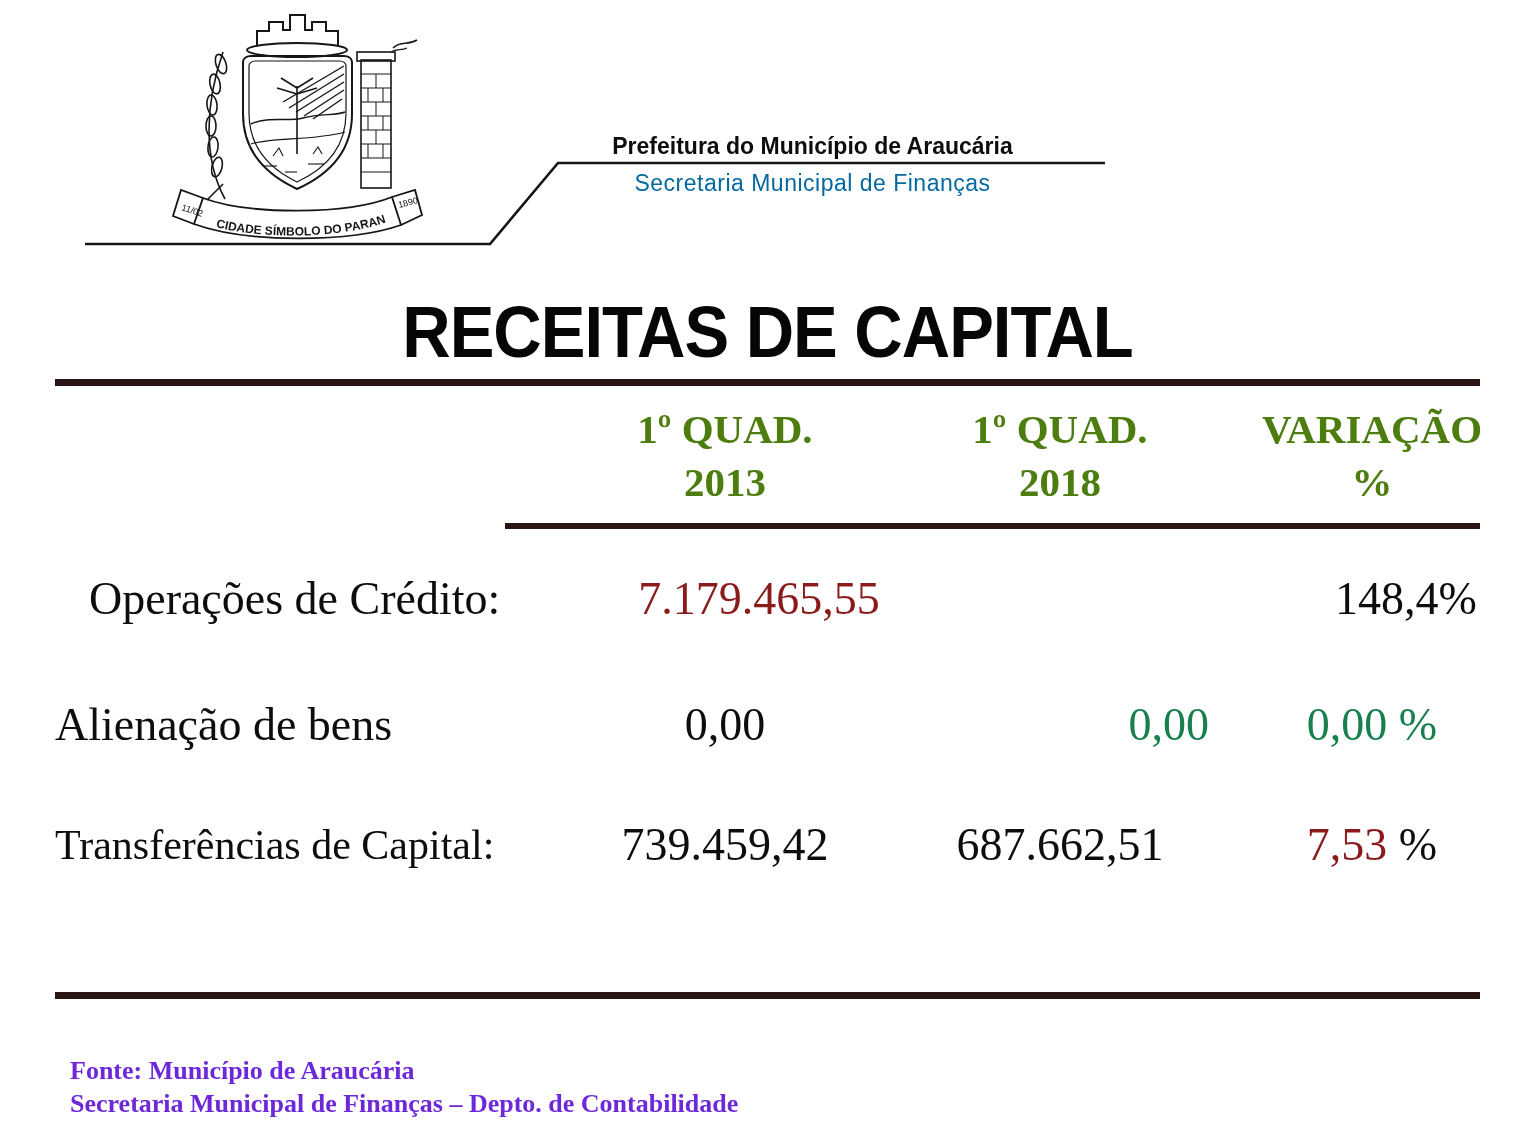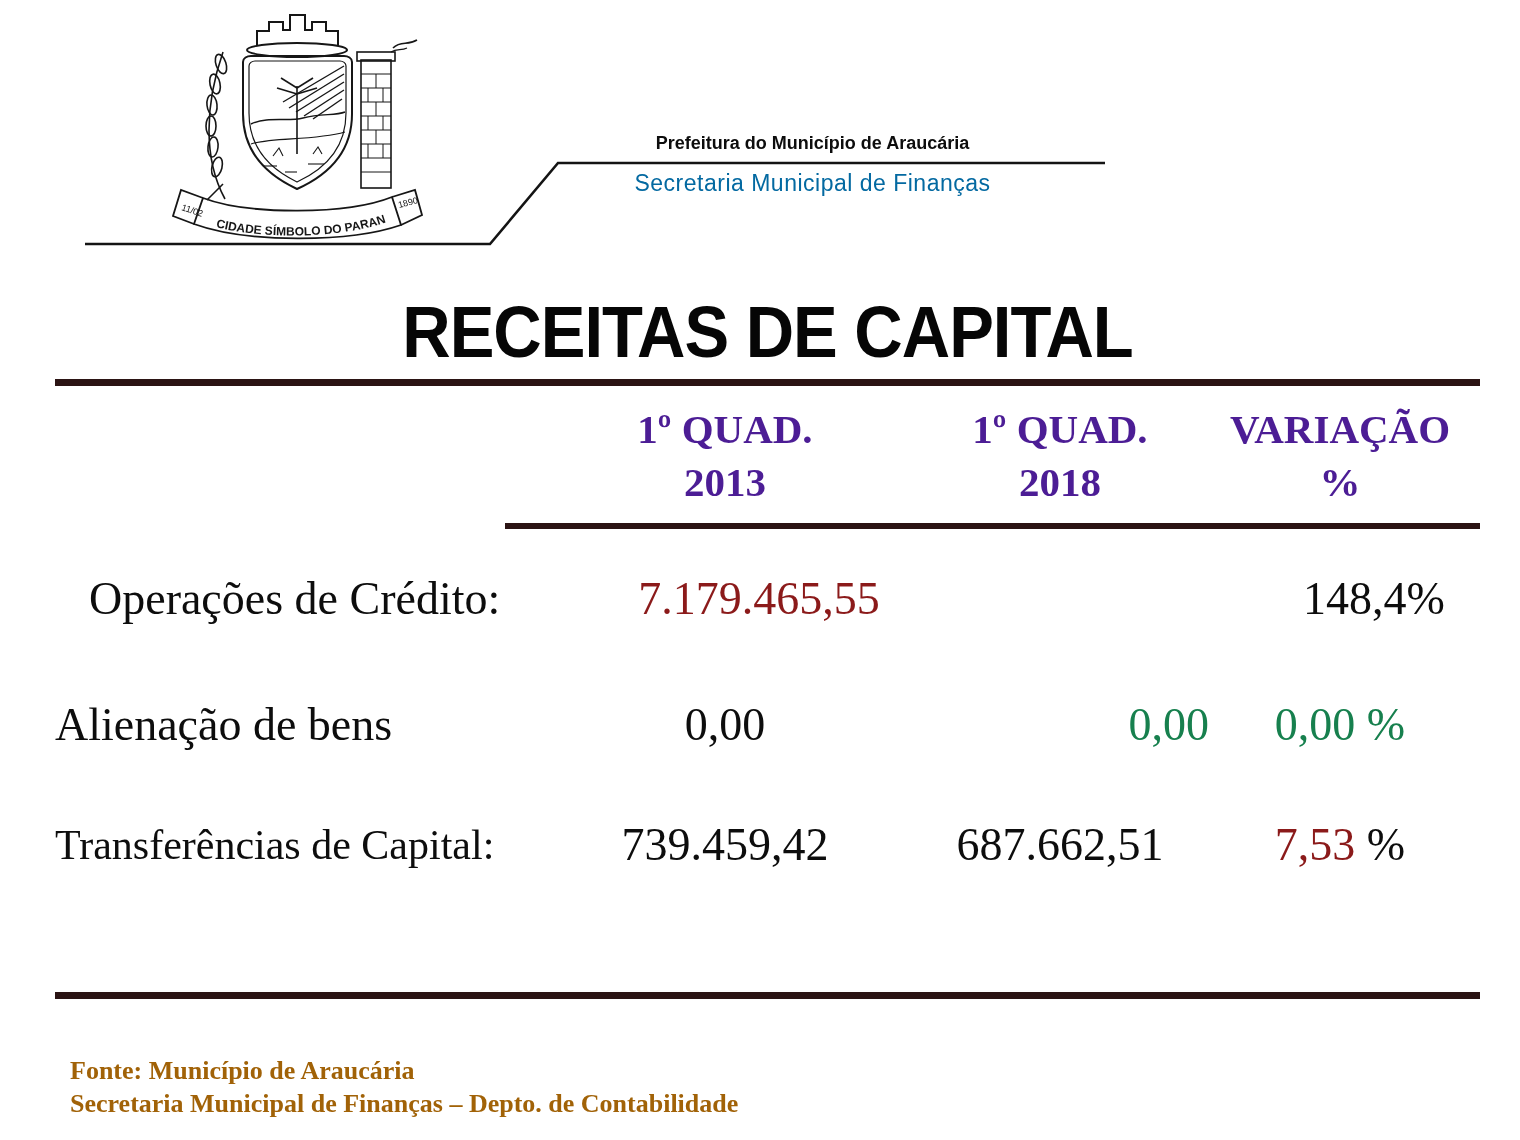--- a/index.html
+++ b/index.html
@@ -17,21 +17,21 @@
     font-family:"Liberation Serif","DejaVu Serif",serif;
     color:#111;
   }
   
   .letterhead-lines{position:absolute;left:0;top:0;pointer-events:none;}
   .logo{position:absolute;left:163px;top:4px;width:270px;height:250px;}
   .org-name{
     position:absolute;left:520px;top:133px;width:585px;
     text-align:center;
     font-family:"Liberation Sans","DejaVu Sans",sans-serif;
-    font-weight:bold;font-size:18px;color:#0d0d0d;
+    font-weight:bold;font-size:23px;color:#0d0d0d;
   }
   .org-dept{
     position:absolute;left:520px;top:170px;width:585px;
     text-align:center;
     font-family:"Liberation Sans","DejaVu Sans",sans-serif;
     font-weight:400;font-size:23px;color:#0369a1;
     letter-spacing:.5px;
   }
   
   .report-title{
@@ -43,39 +43,39 @@
     transform:scaleY(1.08);transform-origin:top center;
   }
   .rule{position:absolute;background:var(--accent-dark);}
   .rule-title{left:55px;top:379px;width:1425px;height:7px;}
   .rule-header{left:505px;top:523px;width:975px;height:6px;}
   .rule-bottom{left:55px;top:992px;width:1425px;height:7px;}
   
   .col-label{position:absolute;left:55px;width:490px;}
   .col-2019{position:absolute;left:545px;width:360px;text-align:center;}
   .col-2018{position:absolute;left:905px;width:310px;text-align:center;}
-  .col-var{position:absolute;left:1215px;width:250px;text-align:center;}
+  .col-var{position:absolute;left:1247px;width:250px;text-align:center;}
   .thead{position:absolute;top:403px;left:0;width:1520px;height:115px;}
   .thead .cell{
-    font-weight:bold;font-size:41px;line-height:53px;color:#4c1d95;
+    font-weight:bold;font-size:41px;line-height:53px;color:#4d7c0f;
   }
   .row{position:absolute;left:0;width:1520px;height:68px;font-size:46px;line-height:62px;}
   .row-1{top:568px;margin-left:34px;}
   .row-2{top:694px;}
   .row-3{top:814px;padding-left:25px;}
   .row .label{color:#0d0d0d;}
   .row-3 .label{font-size:42px;}
   .val{color:#0d0d0d;}
   .val-red{color:var(--negative-red);}
   .val-green{color:var(--positive-green);}
   .align-right{text-align:right;padding-right:6px;}
   
   .footer{
     position:absolute;left:70px;top:1054px;width:1100px;
-    font-weight:bold;font-size:26px;line-height:33px;color:#a16207;
+    font-weight:bold;font-size:26px;line-height:33px;color:#6d28d9;
   }
   svg text{font-family:"Liberation Sans","DejaVu Sans",sans-serif;}
 </style>
 </head>
 <body>
 
 <div class="page">
 
   <svg class="letterhead-lines" width="1520" height="260">
     <path d="M85,244 H490 L558,163 H1105" stroke="#141414" stroke-width="2.6" fill="none"></path>

